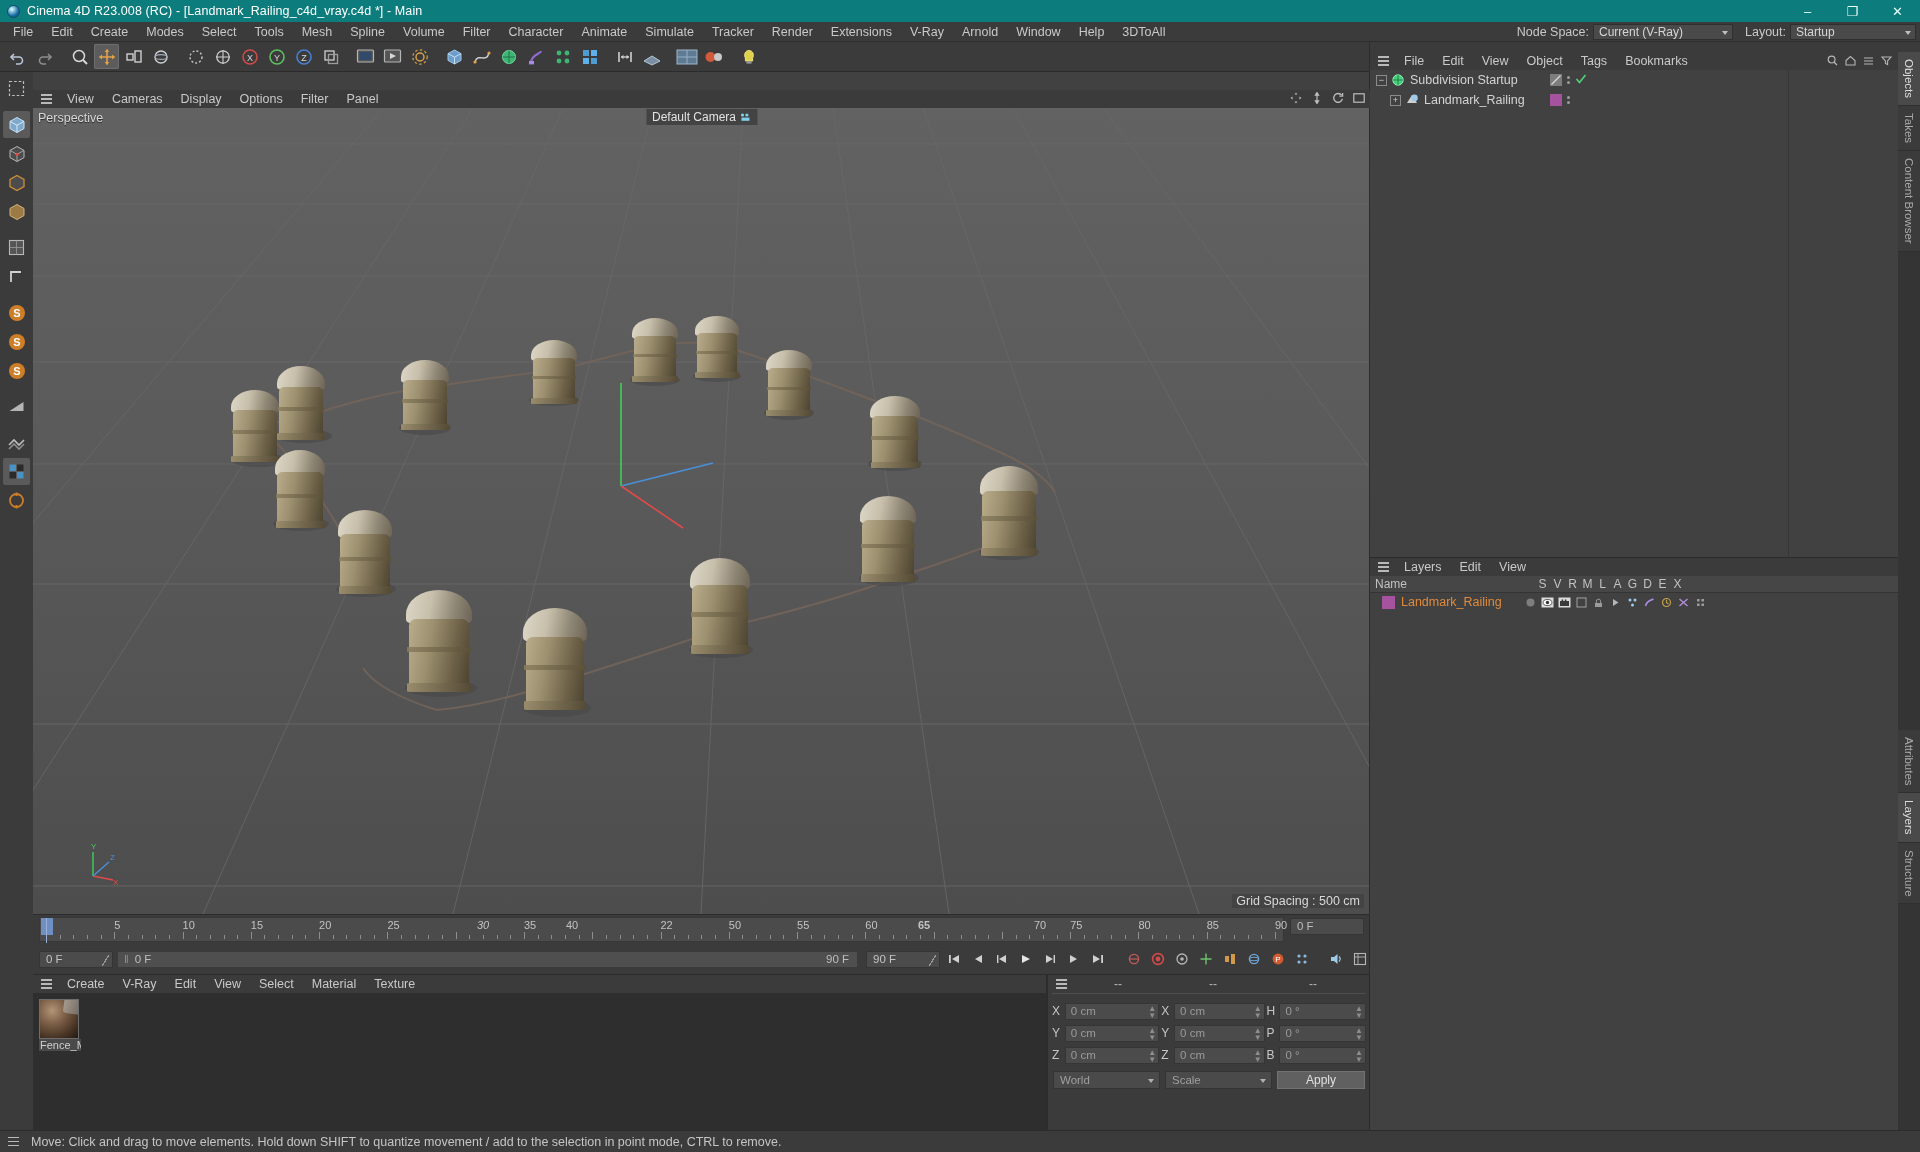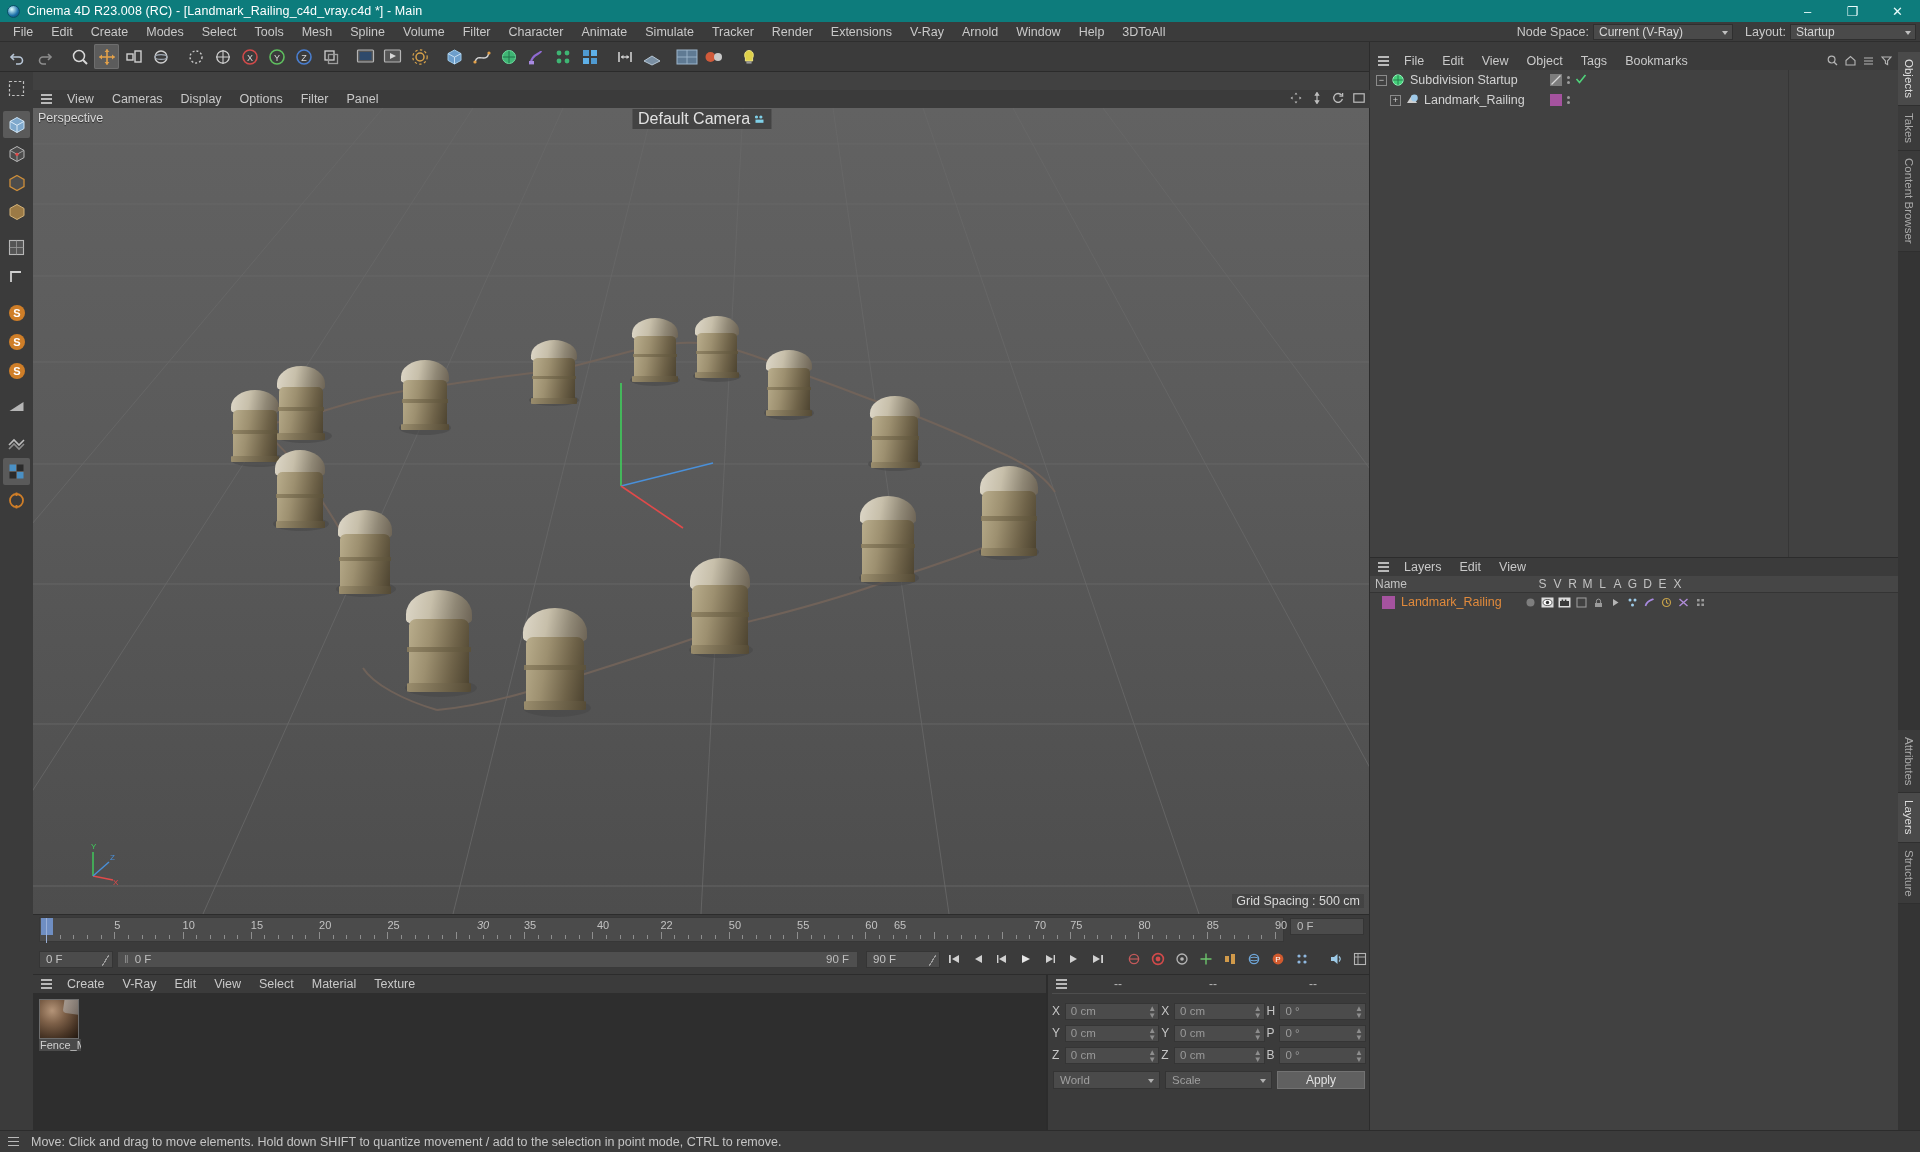--- a/index.html
+++ b/index.html
@@ -96,21 +96,21 @@
     position:absolute; left:0; top:18px; width:100%; height:806px;
     background:linear-gradient(#5d5d5d 0%, #585858 40%, #4f4f4f 100%);
     overflow:hidden;
   }
   .vp-label {
     position:absolute; left:5px; top:21px; font-size:12.5px; color:#d8d8d8; z-index:5;
     text-shadow:0 1px 1px rgba(0,0,0,.6);
   }
   .vp-cam {
     position:absolute; left:50%; transform:translateX(-50%); top:19px;
-    font-size:16px; color:#e2e2e2; background:rgba(58,58,58,.75);
+    font-size:12px; color:#e2e2e2; background:rgba(58,58,58,.75);
     padding:1px 6px; z-index:5; display:flex; align-items:center; gap:4px;
   }
   .vp-grid-label {
     position:absolute; right:6px; bottom:6px; font-size:12.5px; color:#d8d8d8; z-index:5;
     background:rgba(60,60,60,.55); padding:0 4px;
   }
   .vp-nav {
     position:absolute; right:5px; top:2px; height:14px; display:flex; gap:9px;
     align-items:center; z-index:7;
   }
@@ -827,26 +827,26 @@
   <div class="timeline">
     <div class="tl-ruler" id="tlruler">
         <div class="tl-tick-num" style="left: 6px;">0</div>
         <div class="tl-tick-num" style="left: 74.2778px;">5</div>
         <div class="tl-tick-num" style="left: 142.556px;">10</div>
         <div class="tl-tick-num" style="left: 210.833px;">15</div>
         <div class="tl-tick-num" style="left: 279.111px;">20</div>
         <div class="tl-tick-num" style="left: 347.389px;">25</div>
         <div class="tl-tick-num" style="left: 437px; font-style: italic;">30</div>
         <div class="tl-tick-num" style="left: 483.944px;">35</div>
-        <div class="tl-tick-num" style="left: 557px;">40</div>
+        <div class="tl-tick-num" style="left: 526px;">40</div>
         <div class="tl-tick-num" style="left: 620.5px;">22</div>
         <div class="tl-tick-num" style="left: 688.778px;">50</div>
         <div class="tl-tick-num" style="left: 757.056px;">55</div>
         <div class="tl-tick-num" style="left: 825.333px;">60</div>
-        <div class="tl-tick-num" style="left: 854px;">65</div>
+        <div class="tl-tick-num" style="left: 878px; font-weight: bold;">65</div>
         <div class="tl-tick-num" style="left: 961.889px; margin-left: 32px;">70</div>
         <div class="tl-tick-num" style="left: 1030.17px;">75</div>
         <div class="tl-tick-num" style="left: 1098.44px;">80</div>
         <div class="tl-tick-num" style="left: 1166.72px;">85</div>
         <div class="tl-tick-num" style="left: 1235px;">90</div>
         <div class="tl-tick" style="left: 6px; height: 7px;"></div>
         <div class="tl-tick" style="left: 19.6556px; height: 4px;"></div>
         <div class="tl-tick" style="left: 33.3111px; height: 4px;"></div>
         <div class="tl-tick" style="left: 46.9667px; height: 4px;"></div>
         <div class="tl-tick" style="left: 60.6222px; height: 4px;"></div>

